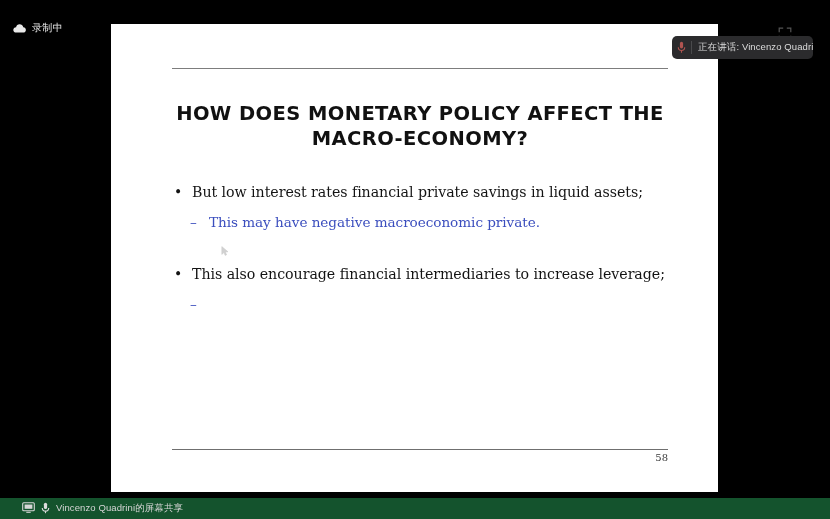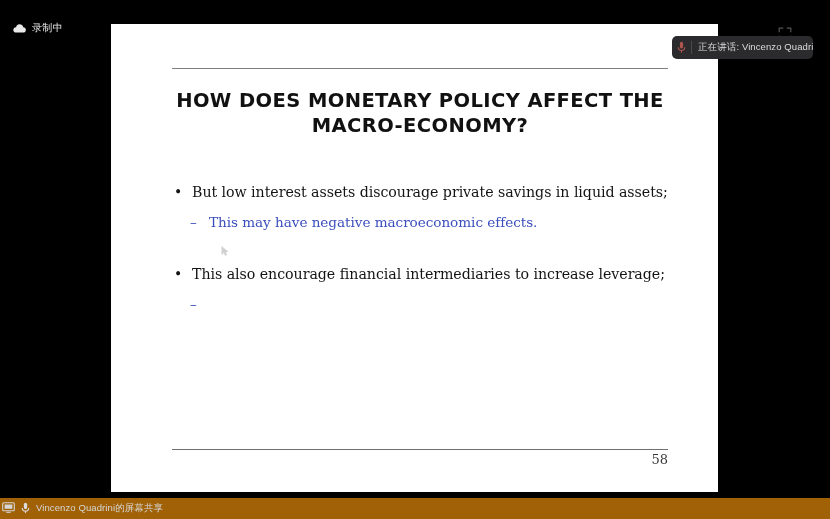--- a/index.html
+++ b/index.html
@@ -110,21 +110,21 @@
     left: 61px;      
     top: 44px;       
     width: 496px;    
     height: 1px;
     background: #7d7d7d;
   }
 
   #slide-title {
     position: absolute;
     left: 61px;
-    top: 51px;
+    top: 64px;
     width: 496px;
     text-align: center;
     font-family: "DejaVu Sans", sans-serif;
     font-weight: bold;
     font-size: 19.5px;
     line-height: 25px;
     letter-spacing: .4px;
     color: #111111;
   }
 
@@ -196,37 +196,37 @@
     height: 1px;
     background: #6f6f6f;
   }
   #page-number {
     position: absolute;
     left: 61px;
     top: 428px;
     width: 496px;
     text-align: right;
     font-family: "DejaVu Serif", "Liberation Serif", serif;
-    font-size: 13px;
+    font-size: 10px;
     color: #3a3a3a;
   }
 
   
   #status-bar {
     position: absolute;
     left: 0;
     bottom: 0;
     width: 830px;
     height: 21px;
     display: flex;
     align-items: center;
     gap: 6px;
-    padding-left: 2px;
+    padding-left: 22px;
     box-sizing: border-box;
-    background: #a16207;
+    background: #14532d;
     color: #d6d6d6;
     font-size: 9.5px;
     letter-spacing: .1px;
   }
   #status-bar .ico { flex: 0 0 auto; display: block; }
 </style>
 </head>
 <body>
 
 <div id="app">
@@ -256,25 +256,25 @@
 
       <div id="title-rule"></div>
 
       <h1 id="slide-title">HOW DOES MONETARY POLICY AFFECT THE MACRO-ECONOMY?</h1>
 
       <div id="slide-body">
 
         <div class="blk">
           <div class="bullet-l1">
             <span class="marker">•</span>
-            <span>But low interest assets discourage private savings in liquid assets;</span>
+            <span>But low interest rates financial private savings in liquid assets;</span>
           </div>
           <div class="bullet-l2">
             <span class="marker">–</span>
-            <span>This may have negative macroeconomic effects.</span>
+            <span>This may have negative macroeconomic private.</span>
           </div>
         </div>
 
         <div class="blk">
           <div class="bullet-l1">
             <span class="marker">•</span>
             <span>This also encourage financial intermediaries to increase leverage;</span>
           </div>
           <div class="bullet-l2">
             <span class="marker">–</span>

